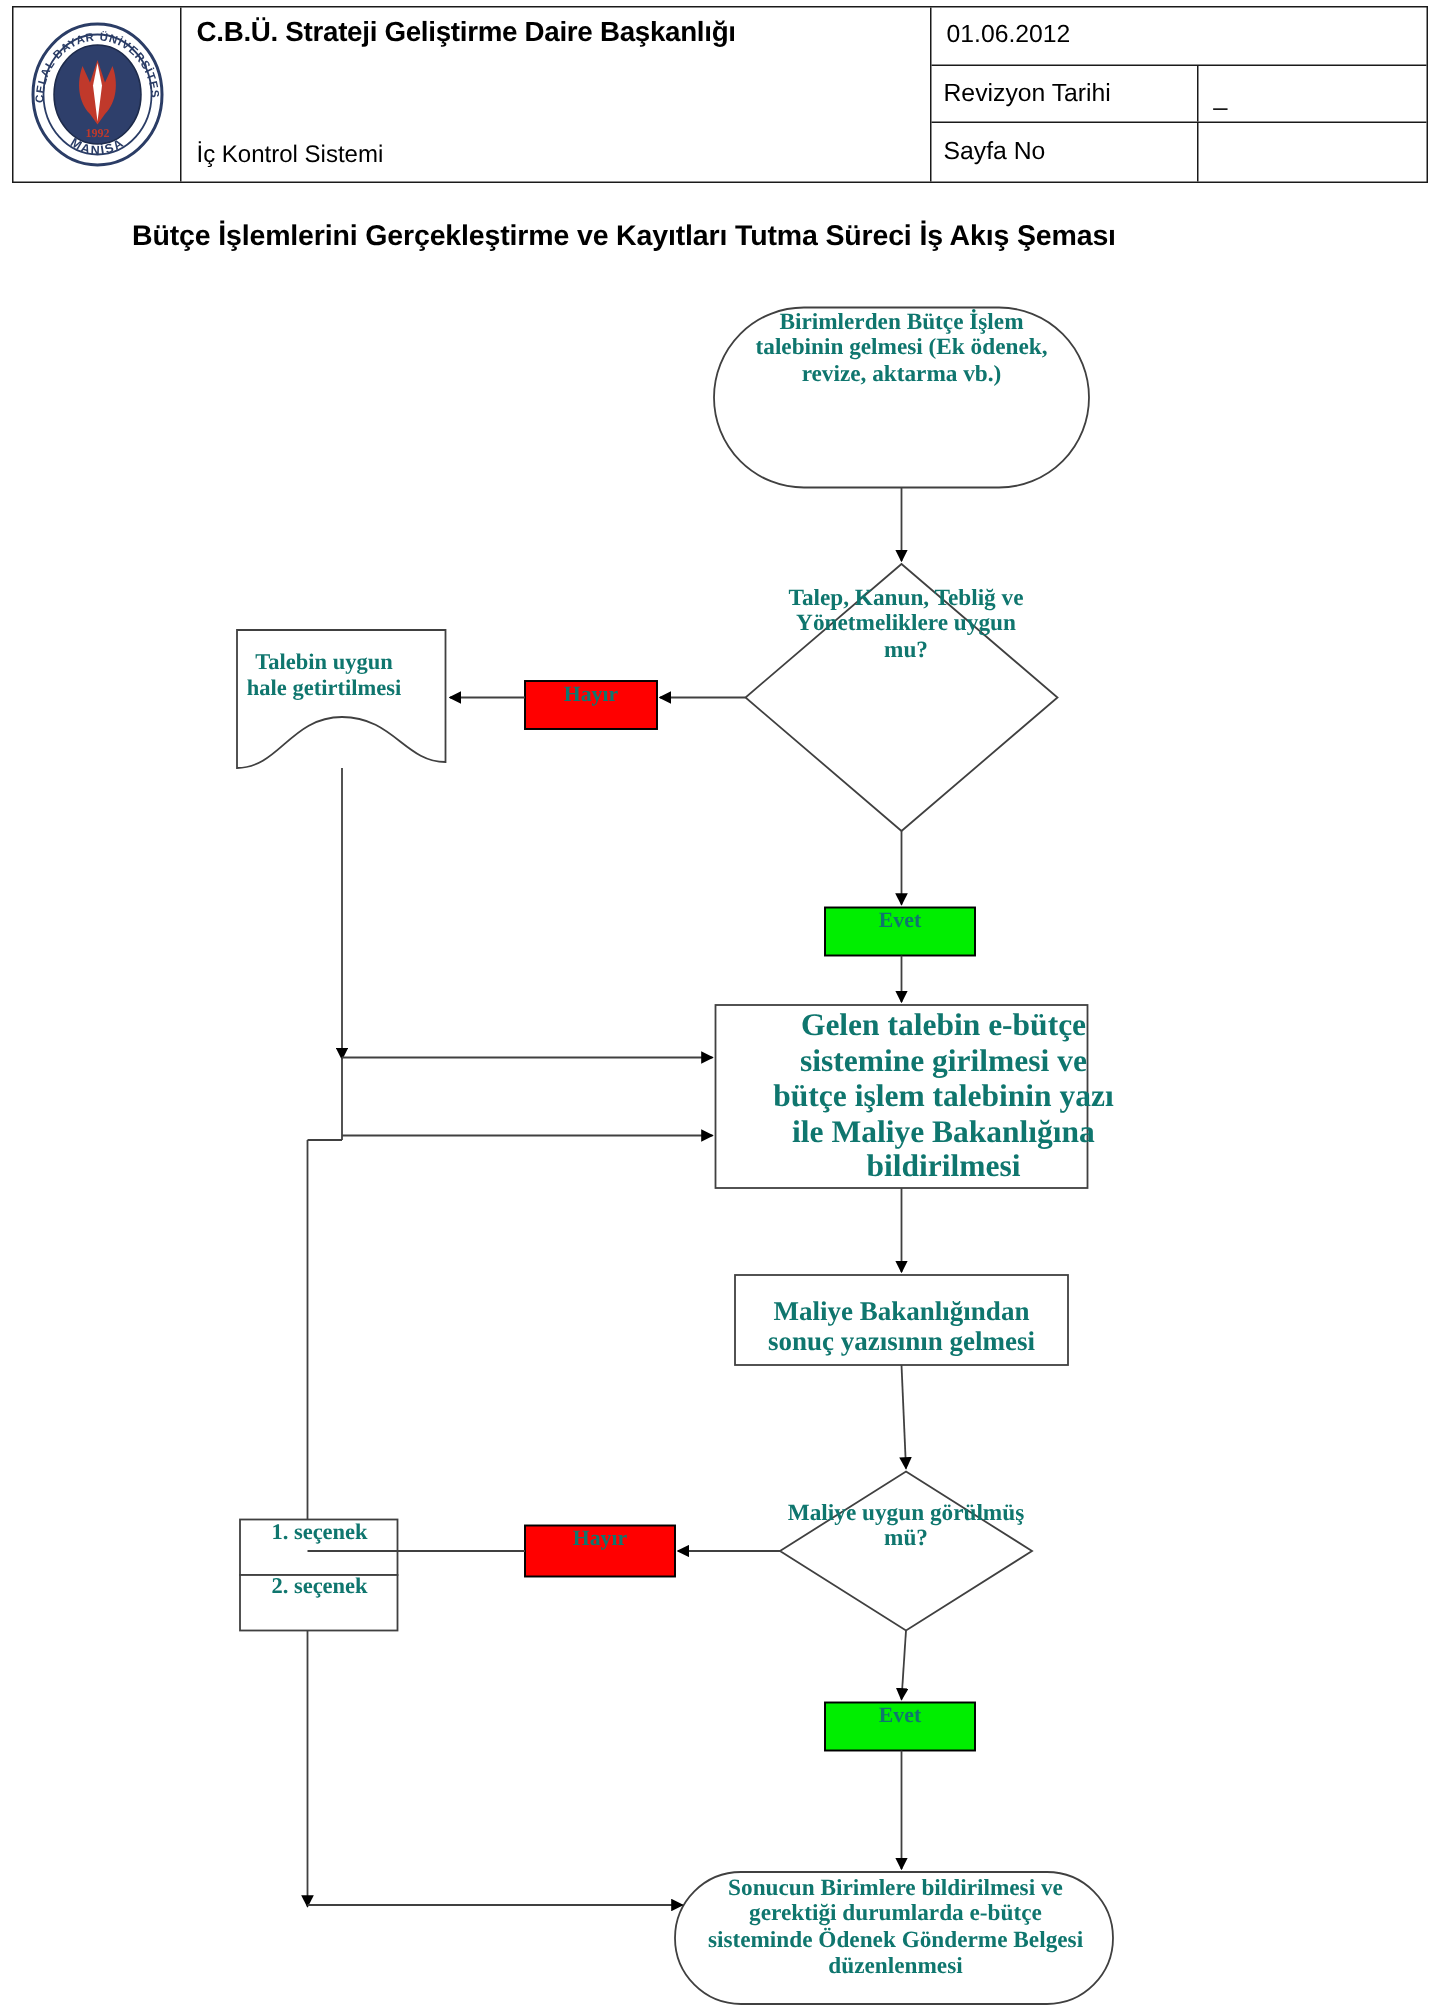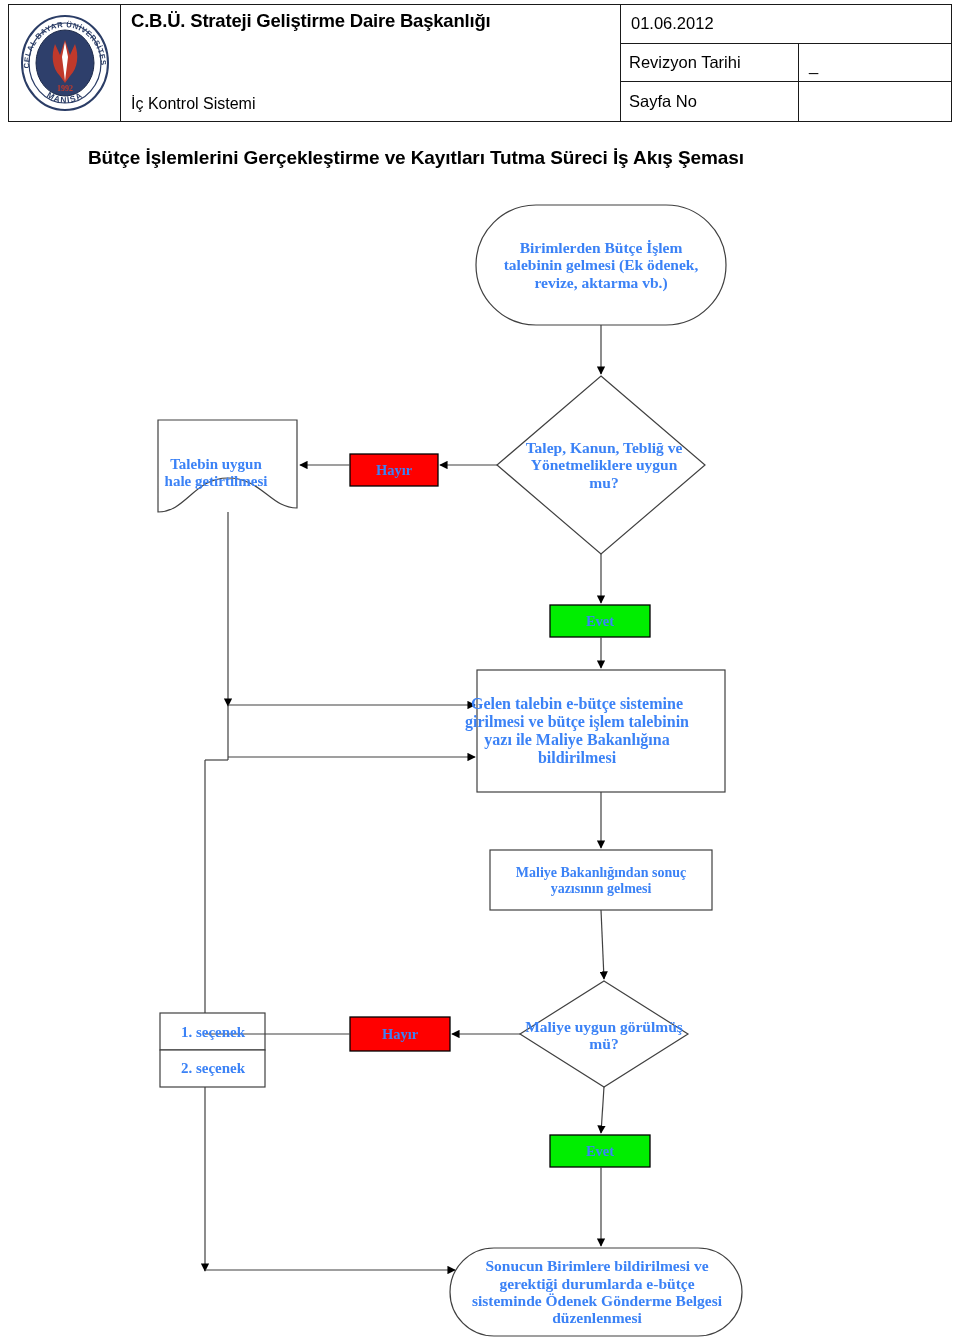--- a/index.html
+++ b/index.html
@@ -86,33 +86,33 @@
   }
   #flow-canvas svg{display:block;}
 
   
   .nodelbl{
     position:absolute;
     font-family:"Liberation Serif", serif;
     font-weight:bold;
     text-align:center;
     line-height:1.12;
-    color:#3b82f6;
-    display:flex;align-items:center;justify-content:center;
+    color:#0f766e;
+    display:flex;align-items:flex-start;justify-content:center;
     box-sizing:border-box;
   }
   .nodelbl span{display:block;width:100%;}
 
   #n-start{left:478px;top:206px;width:246px;height:118px;font-size:15.5px;padding:0 16px;}
   #n-doc{left:160px;top:434px;width:112px;height:78px;font-size:15px;padding:0 4px;}
   #n-dec1{left:515px;top:390px;width:178px;height:150px;font-size:15.5px;}
   #n-hayir1{left:351px;top:455px;width:86px;height:30px;font-size:14.5px;}
   #n-evet1{left:551px;top:606px;width:98px;height:30px;font-size:14.5px;}
-  #n-proc1{left:456px;top:672px;width:242px;height:118px;font-size:16px;padding:0 6px;}
-  #n-proc2{left:492px;top:852px;width:218px;height:58px;font-size:14px;padding:0 6px;}
+  #n-proc1{left:508px;top:672px;width:242px;height:118px;font-size:21px;padding:0 6px;}
+  #n-proc2{left:492px;top:852px;width:218px;height:58px;font-size:18px;padding:12px 6px;}
   #n-opt1{left:162px;top:1014px;width:102px;height:36px;font-size:15px;}
   #n-opt2{left:162px;top:1050px;width:102px;height:36px;font-size:15px;}
   #n-hayir2{left:351px;top:1018px;width:98px;height:32px;font-size:14.5px;}
   #n-dec2{left:520px;top:1000px;width:168px;height:70px;font-size:15.5px;}
   #n-evet2{left:551px;top:1136px;width:98px;height:30px;font-size:14.5px;}
   #n-end{left:452px;top:1250px;width:290px;height:84px;font-size:15.5px;padding:0 12px;}
 </style>
 </head>
 <body>
 

